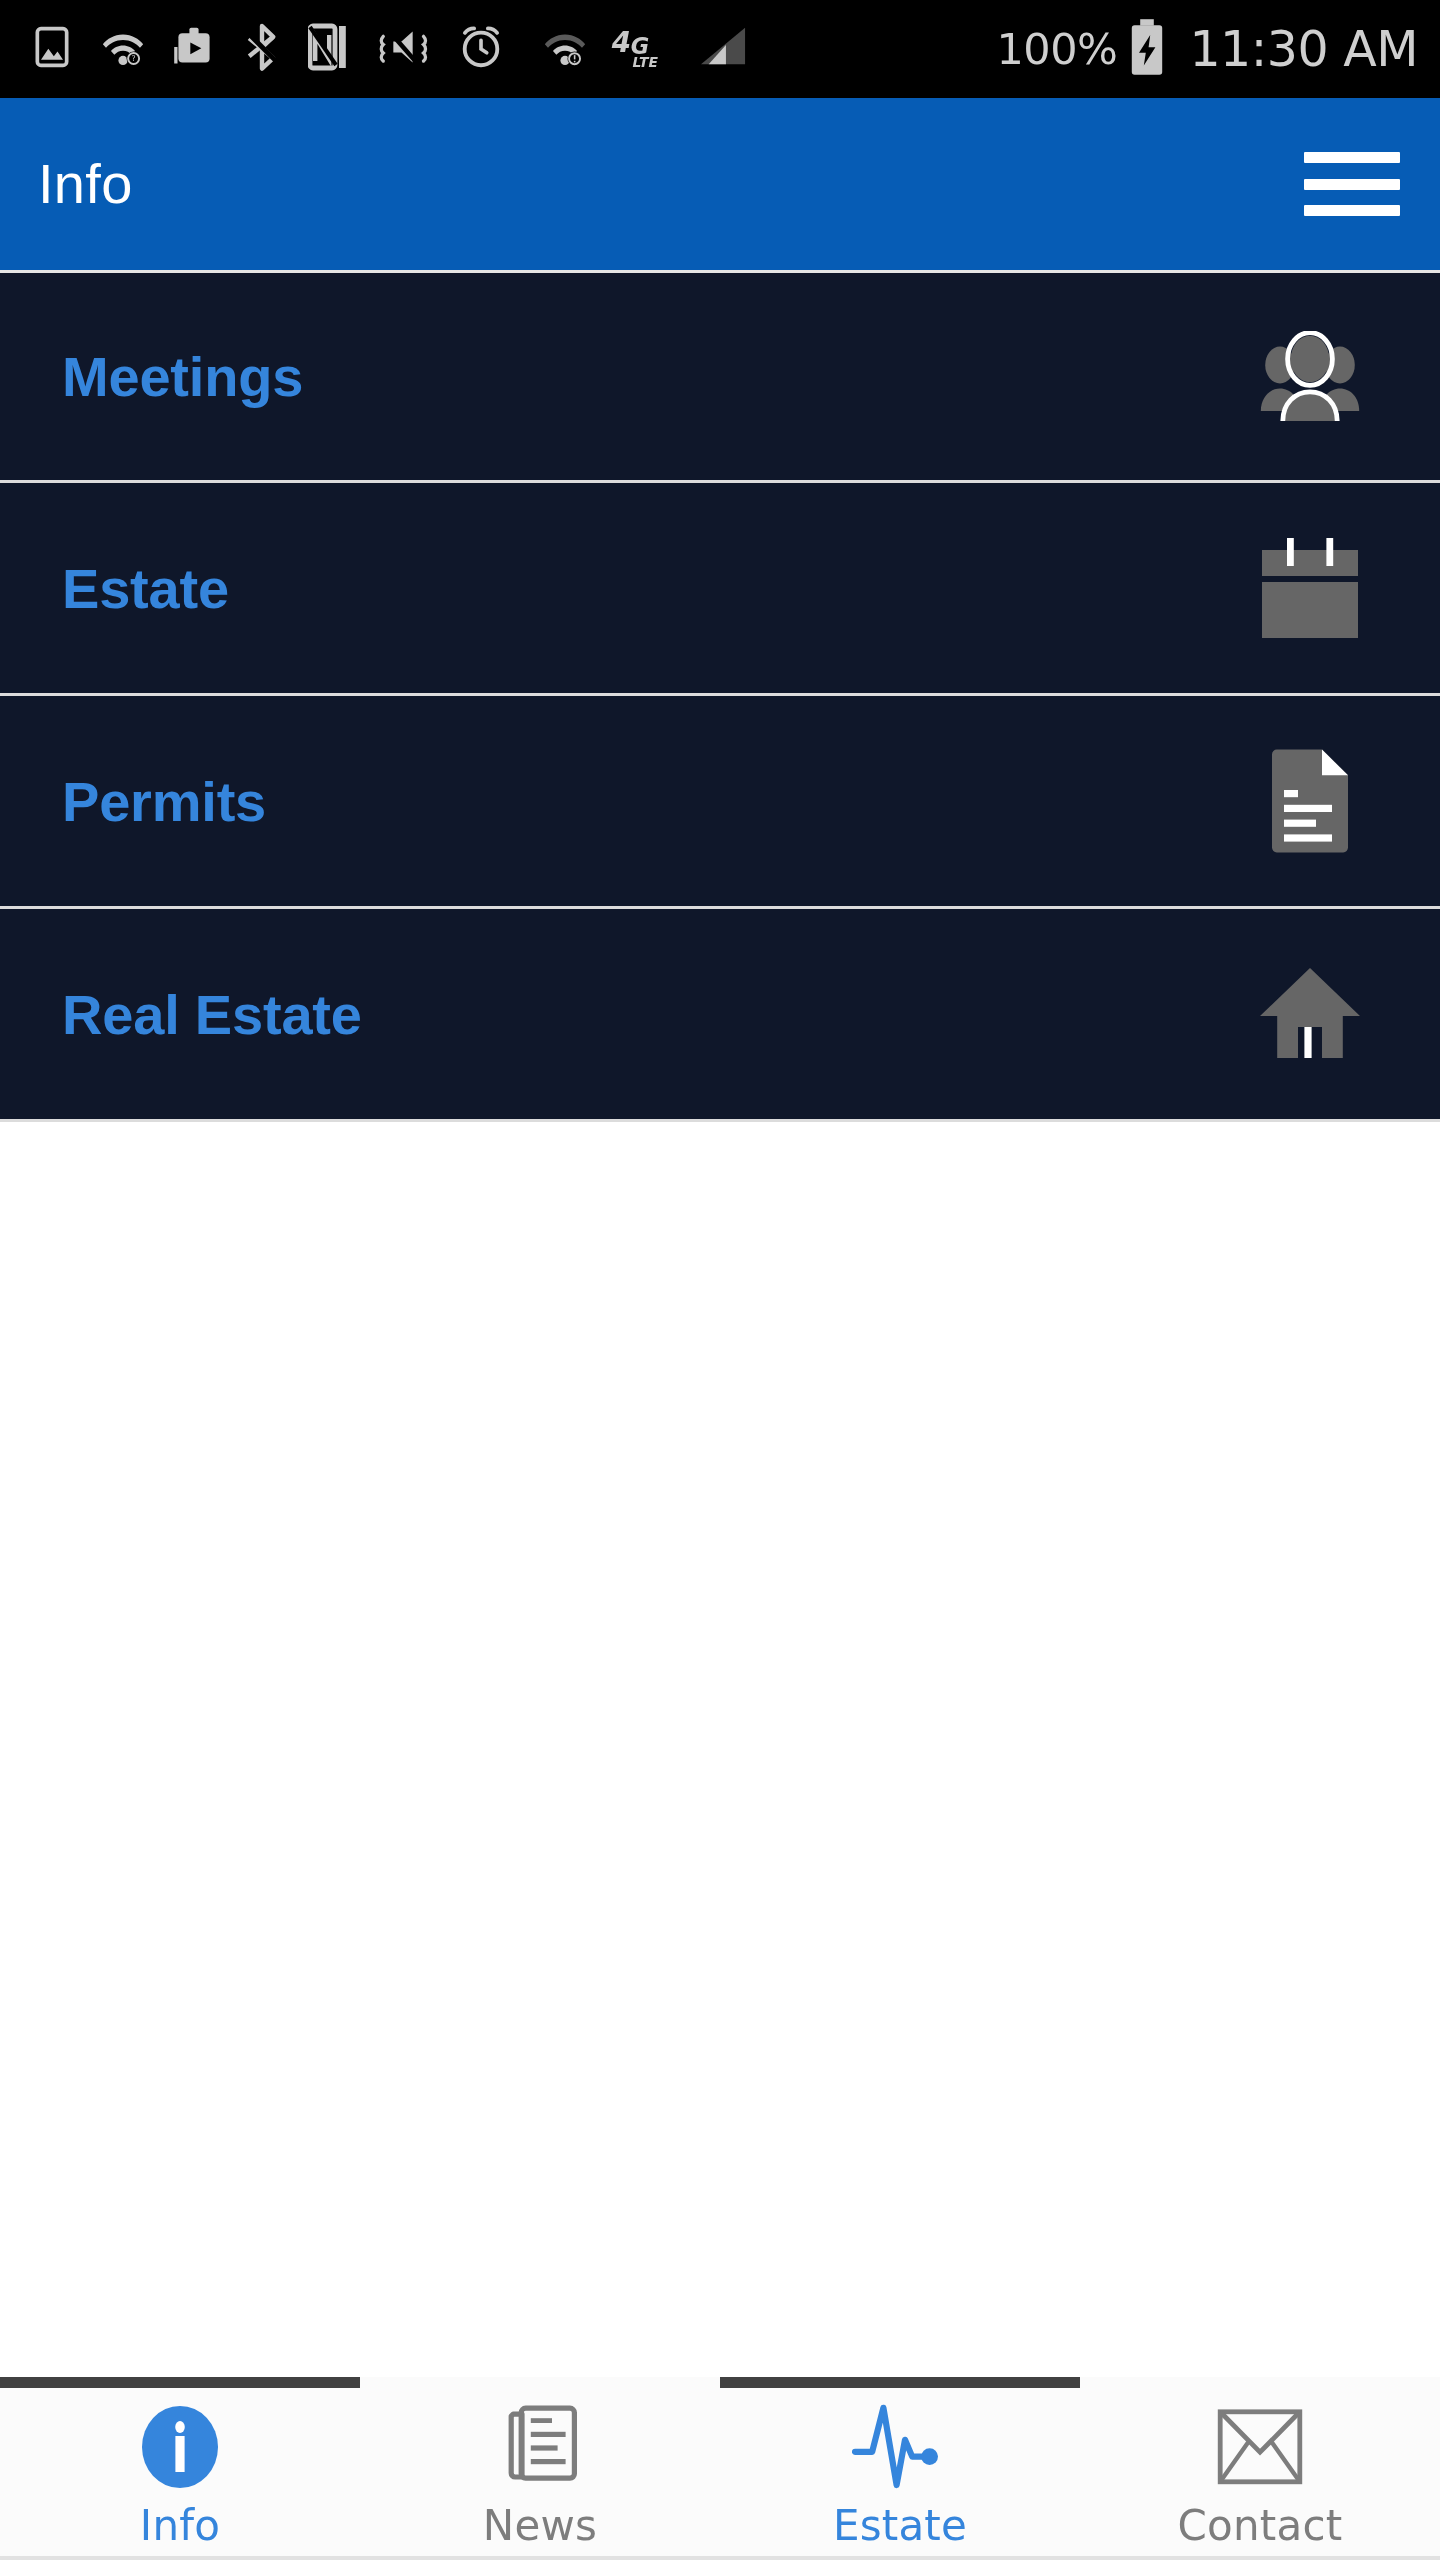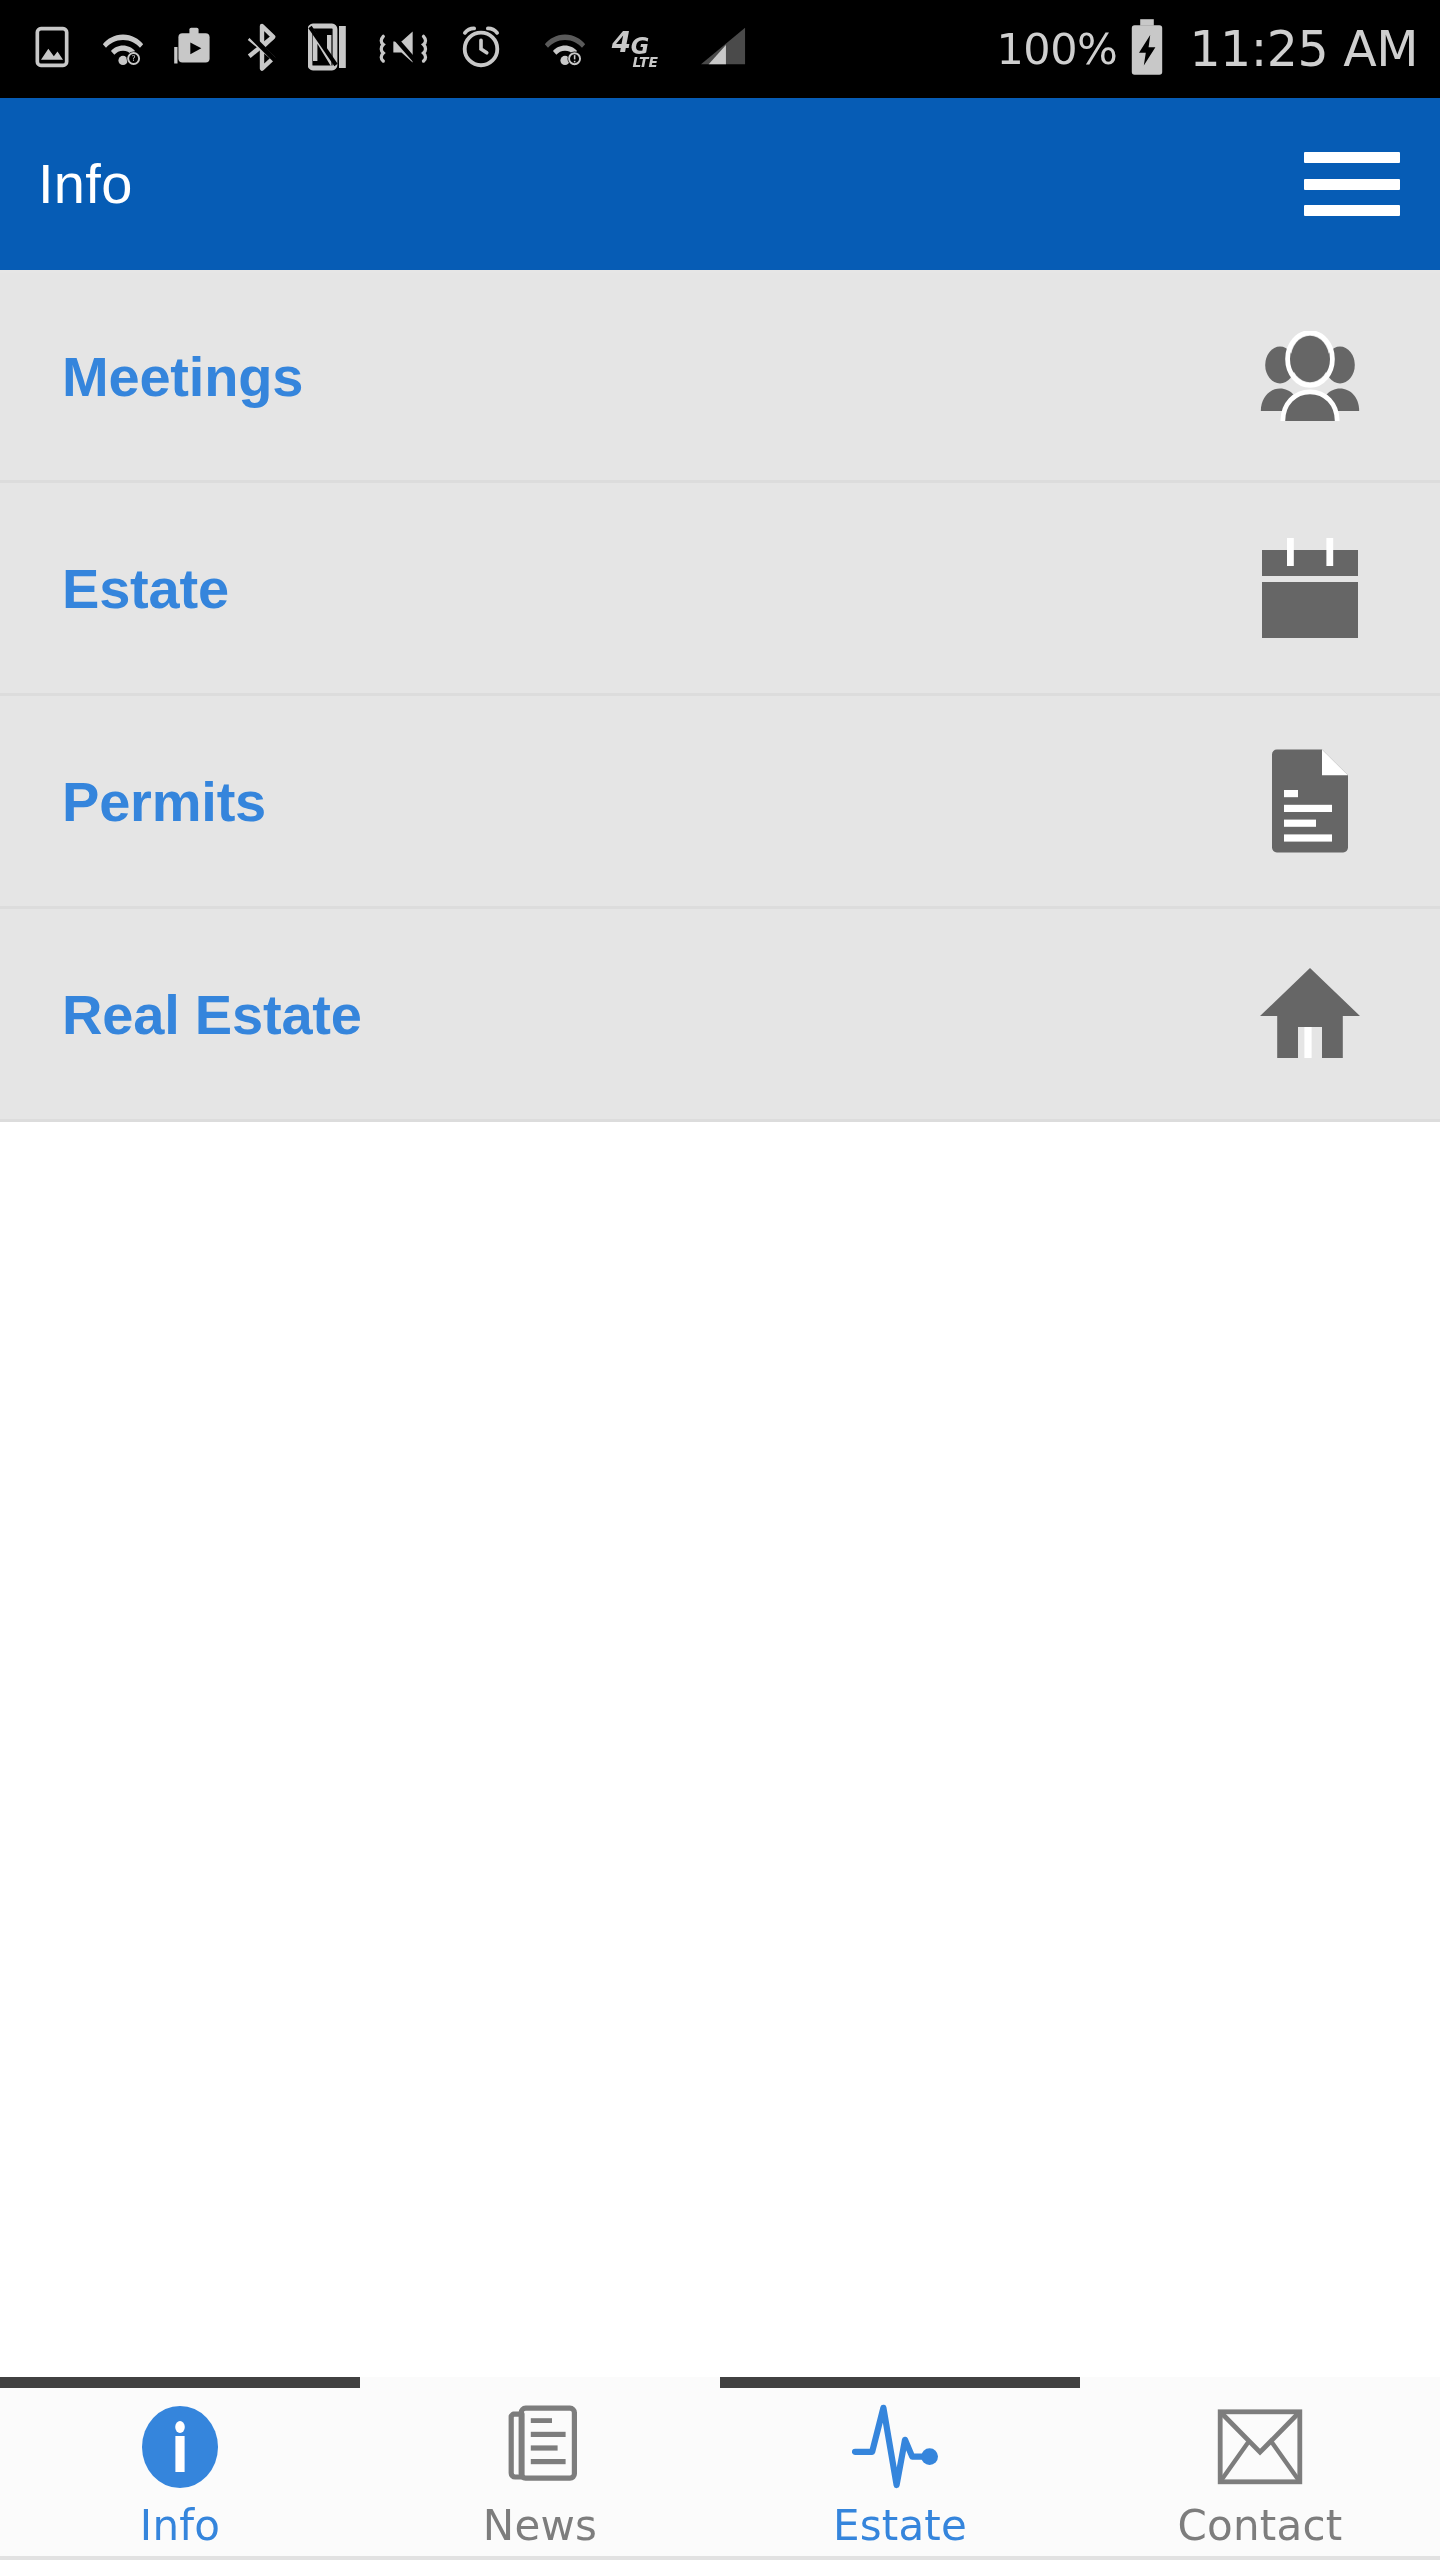--- a/index.html
+++ b/index.html
@@ -42,21 +42,21 @@
   }
   .hamburger{ width:96px; height:72px; display:flex; flex-direction:column;
     justify-content:space-between; padding:4px 0; cursor:pointer; }
   .hamburger span{ display:block; height:11px; background:#ffffff; border-radius:1px; width:100%; }
 
   
   .list{ background:#ffffff; flex-shrink:0; }
   .list-row{
     height:213px; display:flex; align-items:center; justify-content:space-between;
     padding:0 70px 0 62px; border-bottom:3px solid #dcdcdc;
-    background:#e5e5e5; cursor:pointer; position:relative;
+    background:#0f172a; cursor:pointer; position:relative;
   }
   .list-row:first-child{ border-top:3px solid #e6e6e6; }
   .row-label{
     color:#3585dc; font-size:56px; font-weight:bold; letter-spacing:-0.2px;
   }
   .row-icon{ width:120px; height:120px; display:flex; align-items:center; justify-content:center; }
   .row-icon svg{ display:block; }
 
   
   .content-spacer{ flex:1; background:#ffffff; }
@@ -186,21 +186,21 @@
 
     <div class="sb-right">
       <span class="sb-battery-text">100%</span>
       <span class="sb-ico sb-batt-icon">
         <svg width="40" height="58" viewBox="0 0 20 29">
           <rect x="6.6" y="0.6" width="6.8" height="3.2" fill="#c8c8c8"></rect>
           <rect x="2.4" y="3.6" width="15.2" height="24.8" rx="1.4" fill="#c8c8c8"></rect>
           <path d="M11.6 8.5L6 17.4h3.4l-1 6.4 5.8-9.2h-3.4z" fill="#000"></path>
         </svg>
       </span>
-      <span class="sb-time">11:25 AM</span>
+      <span class="sb-time">11:30 AM</span>
     </div>
   </div>
 
   <div class="appbar">
     <div class="appbar-title">Info</div>
     <div class="hamburger">
       <span></span>
       <span></span>
       <span></span>
     </div>

